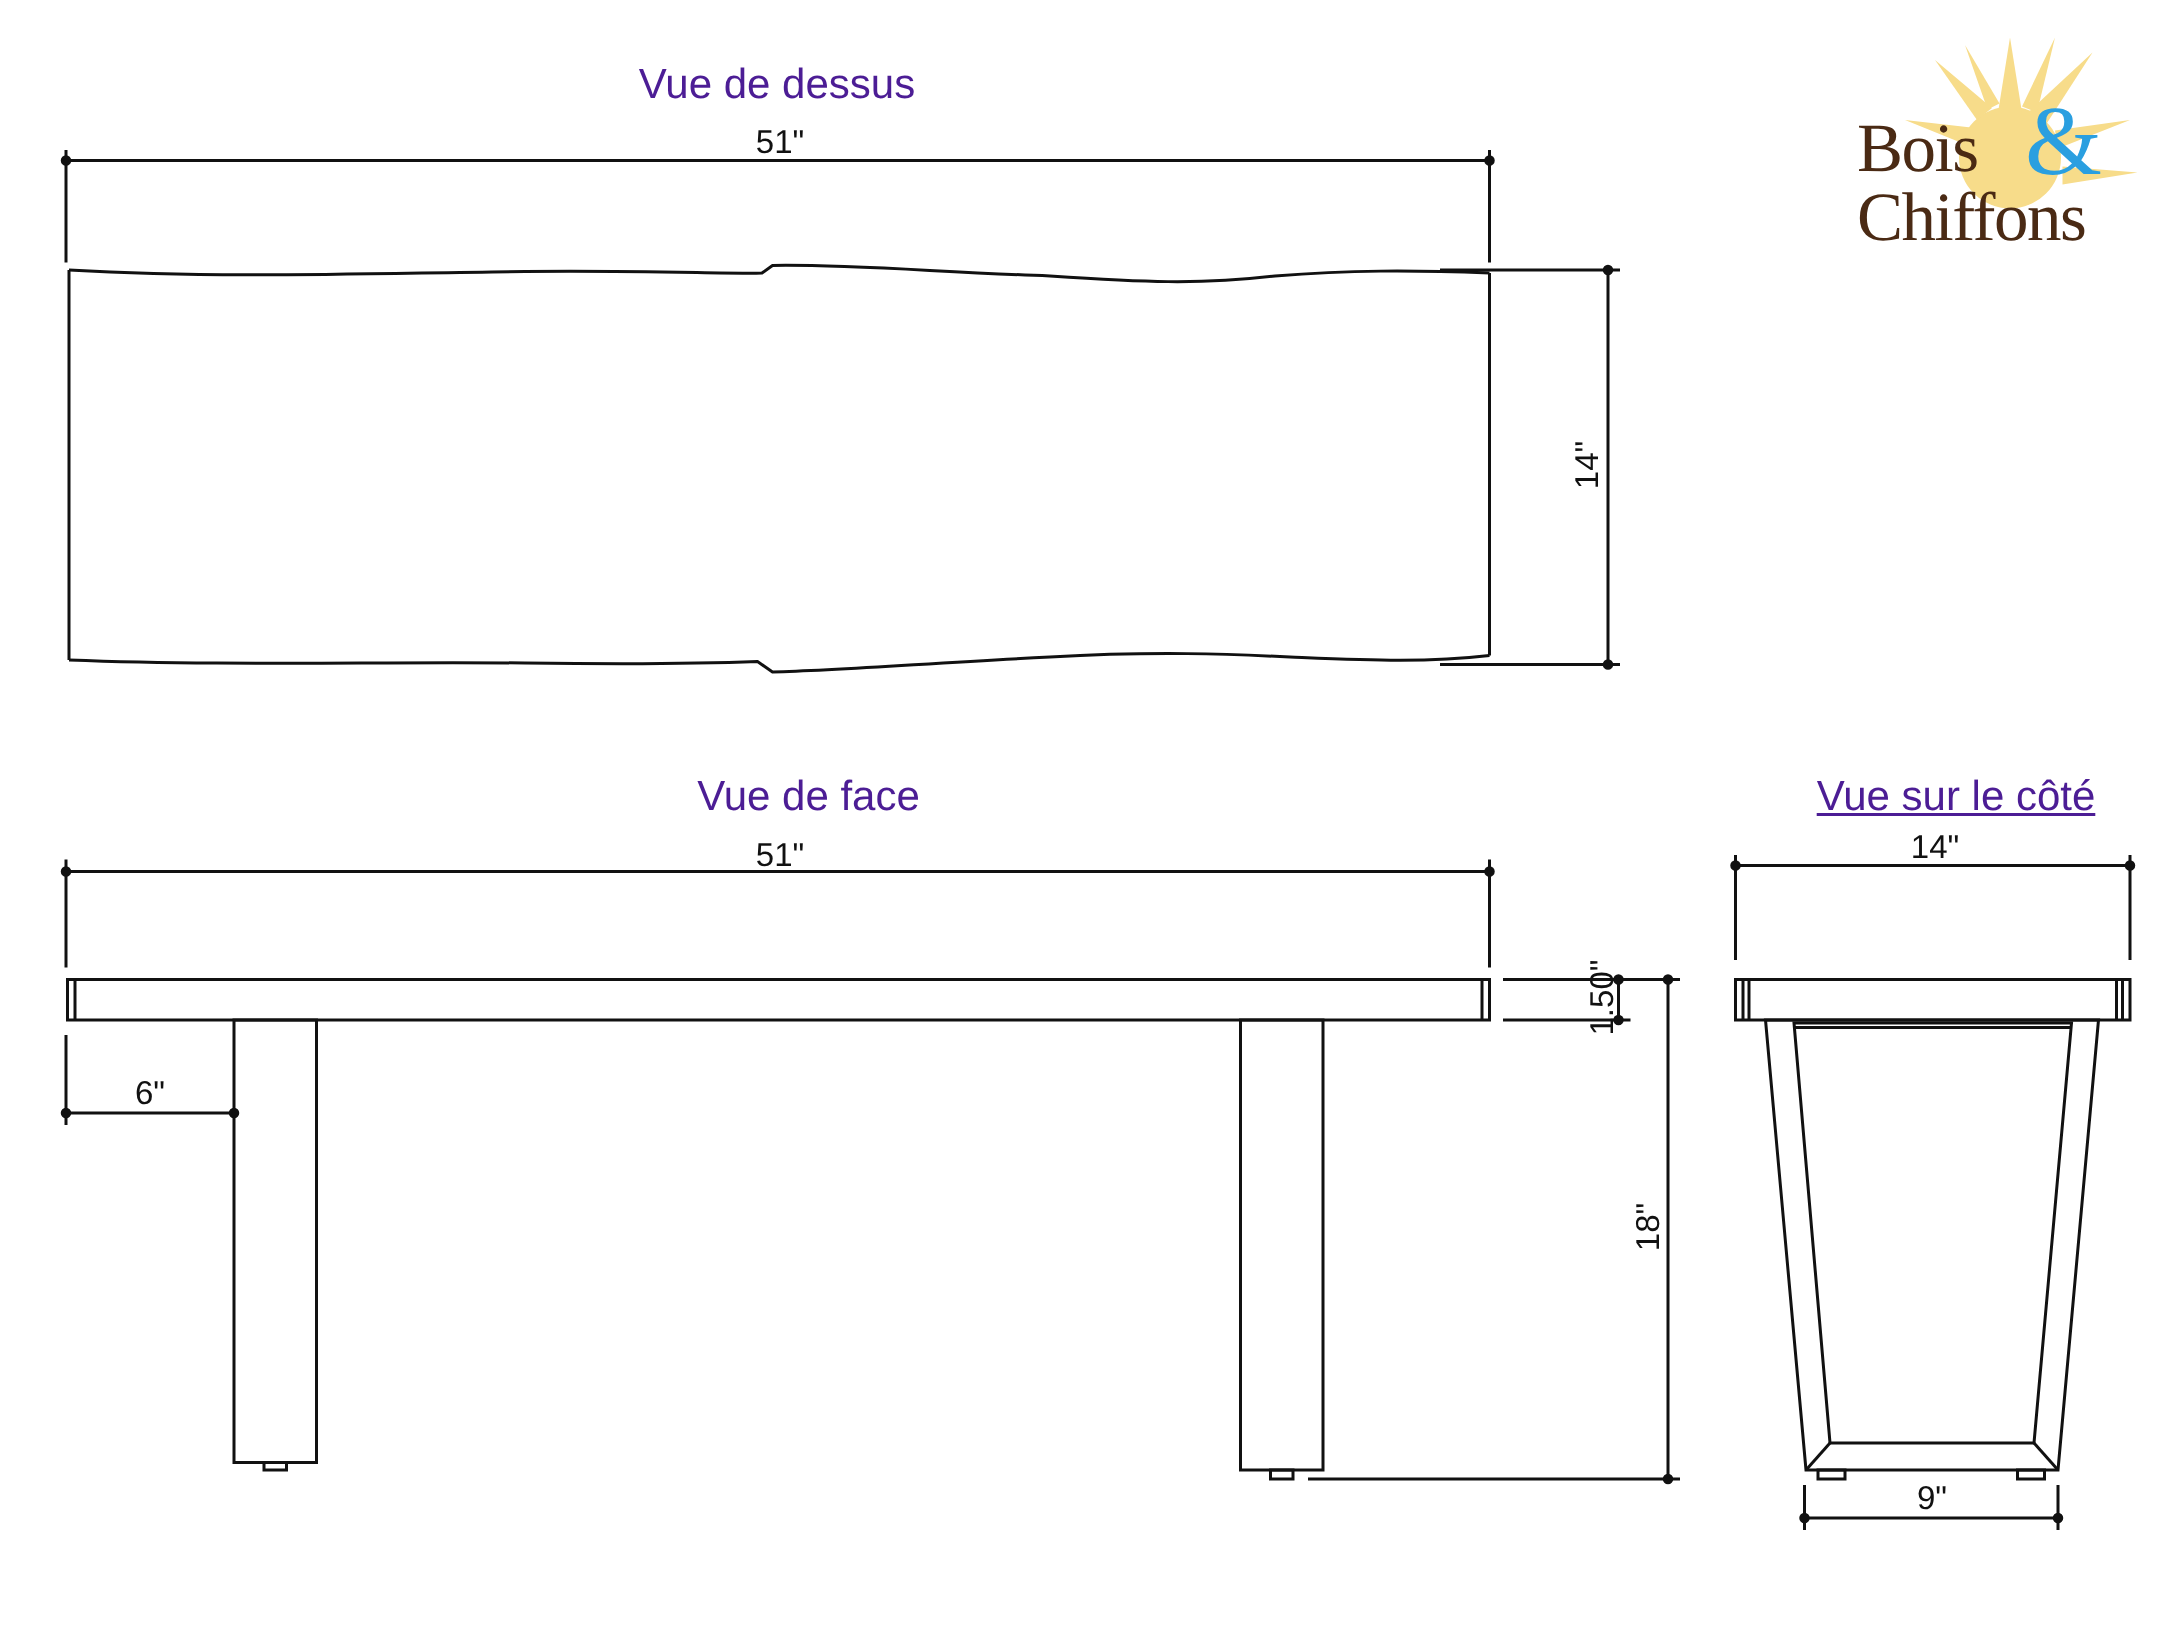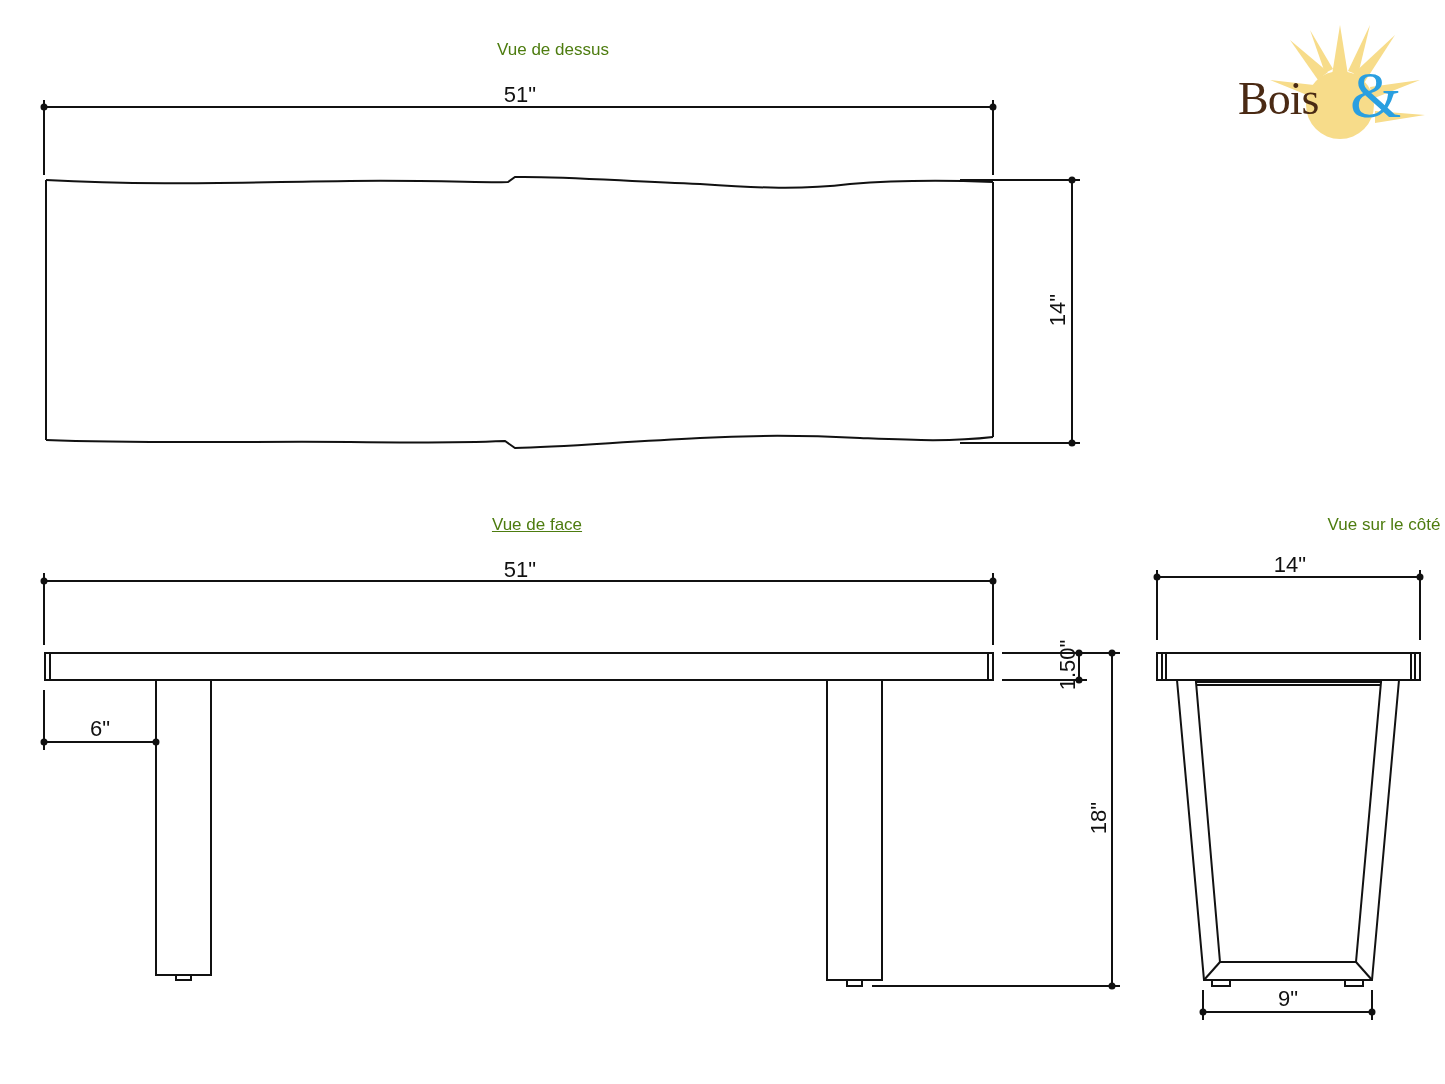--- a/index.html
+++ b/index.html
@@ -1,17 +1,17 @@
 <!DOCTYPE html>
 <html><head>
 <meta charset="utf-8">
 <style>
   html, body { margin:0; padding:0; background:#ffffff; }
   body { width:1445px; height:1084px; position:relative; overflow:hidden; font-family:"Liberation Sans", sans-serif; }
-  .title { position:absolute; font-size:17px; color:#4d7c0f; white-space:nowrap; transform:translateX(-50%);margin-left:35px; }
+  .title { position:absolute; font-size:28px; color:#4c1d95; white-space:nowrap; transform:translateX(-50%); }
   .dim { position:absolute; font-size:22px; color:#111; white-space:nowrap; transform:translateX(-50%); }
   .vdim { position:absolute; font-size:22px; color:#111; white-space:nowrap; transform:translate(-50%,-50%) rotate(-90deg); }
   svg.drawing { position:absolute; left:0; top:0; }
   .logo { position:absolute; left:1230px; top:25px; width:200px; height:150px; }
   .logo-text { position:absolute; font-family:"Liberation Serif", serif; color:#4a2a14; font-size:46px; line-height:44px; letter-spacing:-1px; }
   .logo-amp { position:absolute; font-family:"Liberation Serif", serif; color:#2a9fe0; font-size:66px; }
 </style>
 </head>
 <body>
 
@@ -24,25 +24,26 @@
       <polygon points="165,10 122,50 134,58"></polygon>
       <polygon points="40,55 82,72 84,60"></polygon>
       <polygon points="190,55 140,62 142,74"></polygon>
       <polygon points="80,5 95,48 103,44"></polygon>
       <polygon points="140,0 118,46 128,50"></polygon>
       <polygon points="195,90 145,86 145,98"></polygon>
     </g>
   </svg>
   <div class="logo-text" style="left:8px;top:52px;text-align:center;">Bois</div>
   <div class="logo-amp" style="left:120px;top:32px;">&amp;</div>
+  <div class="logo-text" style="left:8px;top:98px;">Chiffons</div>
 </div>
 
 <div class="title" style="left:518px;top:40px;">Vue de dessus</div>
-<div class="title" style="left:502px;top:515px;text-decoration:underline;">Vue de face</div>
-<div class="title" style="left:1349px;top:515px;">Vue sur le côté</div>
+<div class="title" style="left:539px;top:515px;">Vue de face</div>
+<div class="title" style="left:1304px;top:515px;text-decoration:underline;">Vue sur le côté</div>
 
 <div class="dim" style="left:520px;top:82px;">51"</div>
 <div class="vdim" style="left:1058px;top:310px;">14"</div>
 <div class="dim" style="left:520px;top:557px;">51"</div>
 <div class="vdim" style="left:1068px;top:665px;">1.50"</div>
 <div class="dim" style="left:100px;top:716px;">6"</div>
 <div class="vdim" style="left:1099px;top:818px;">18"</div>
 <div class="dim" style="left:1290px;top:552px;">14"</div>
 <div class="dim" style="left:1288px;top:986px;">9"</div>
 

